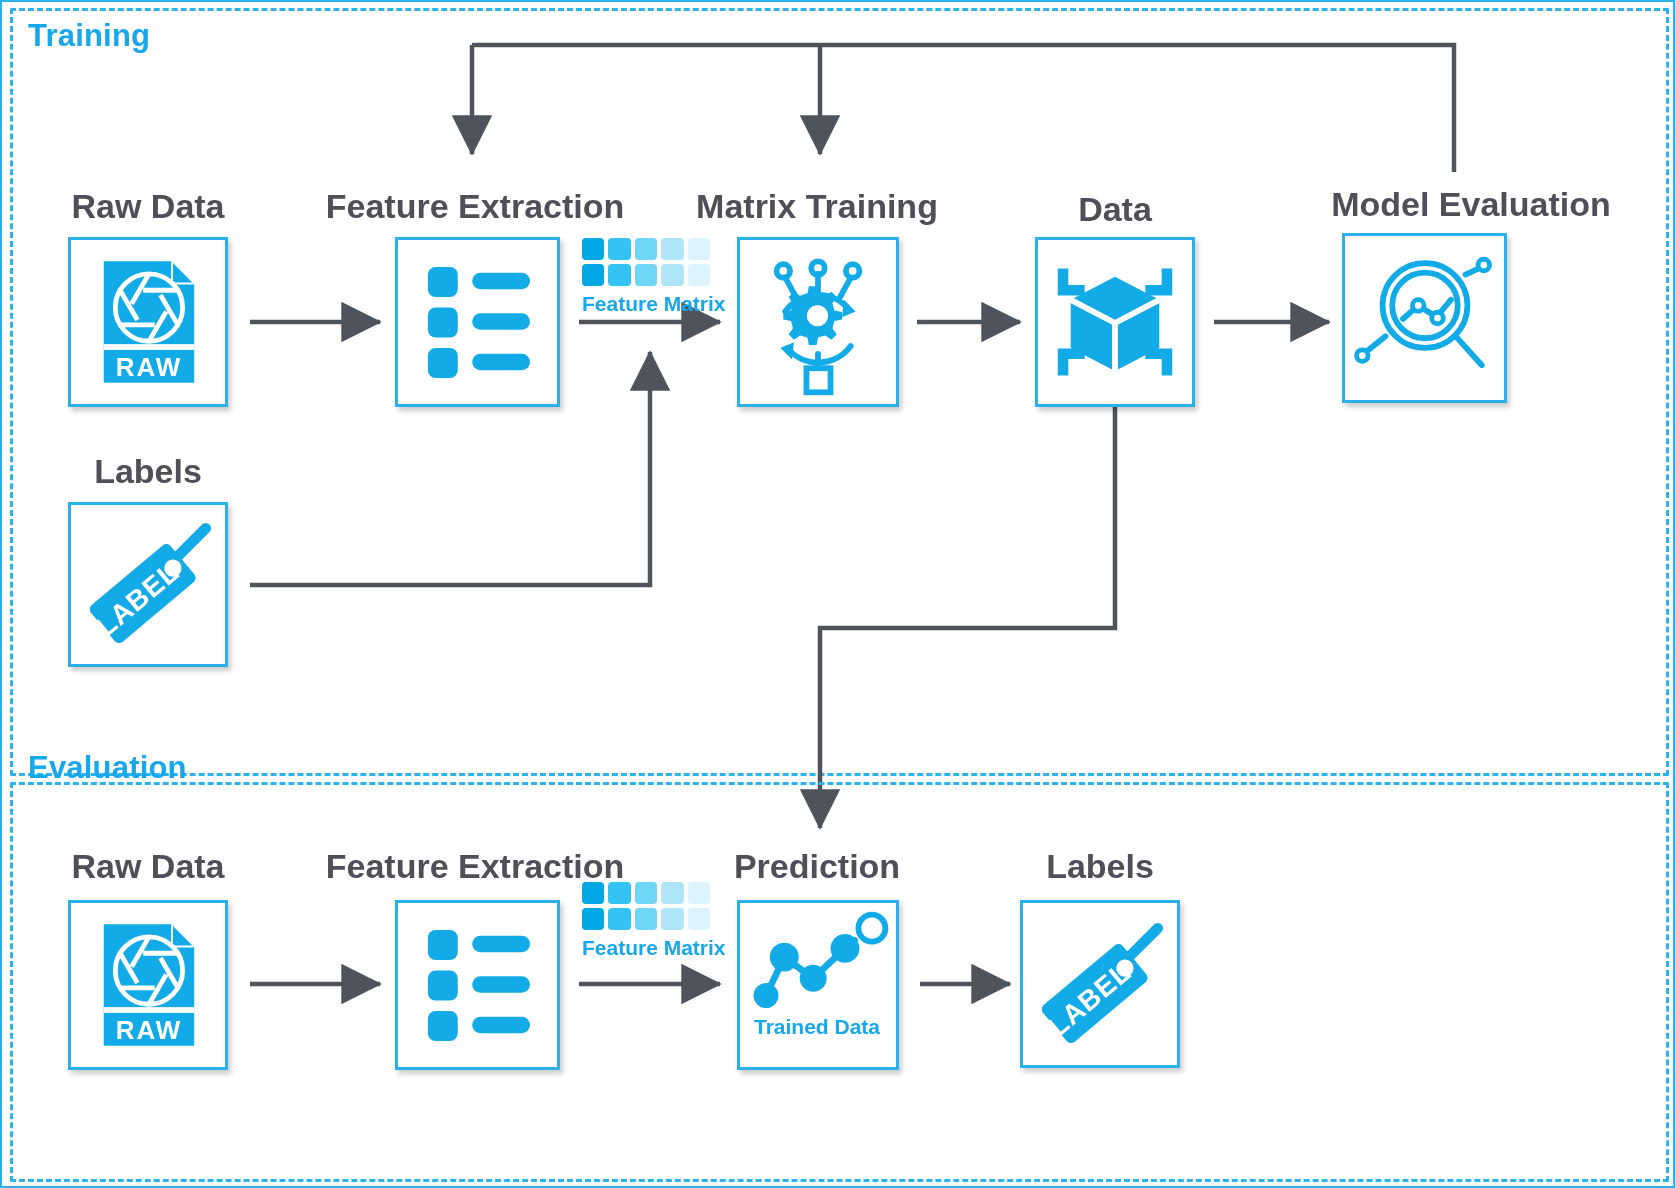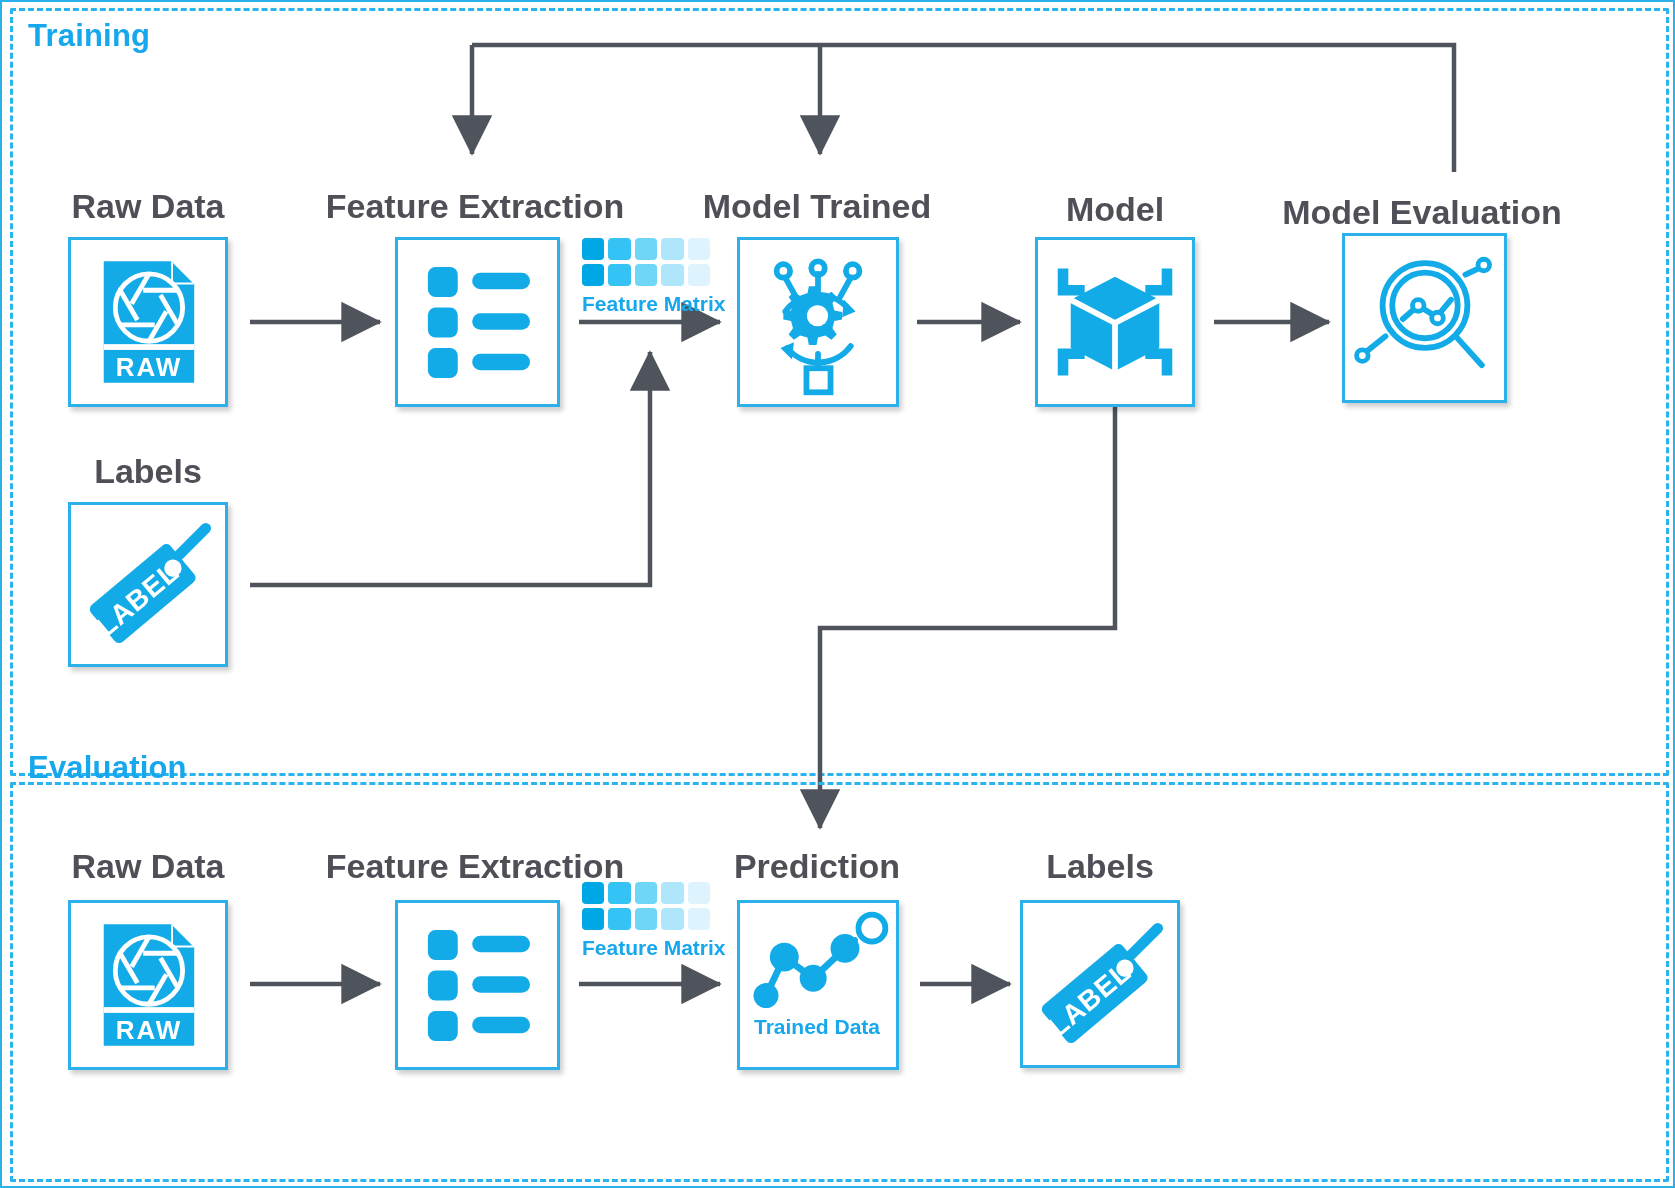--- a/index.html
+++ b/index.html
@@ -154,21 +154,21 @@
       <div class="fm-cell" style="background:#DDF3FD"></div>
       <div class="fm-cell" style="background:#00A7E5"></div>
       <div class="fm-cell" style="background:#34C3F4"></div>
       <div class="fm-cell" style="background:#6FD6F8"></div>
       <div class="fm-cell" style="background:#B0E6FB"></div>
       <div class="fm-cell" style="background:#DDF3FD"></div>
     </div>
     <div class="fm-label">Feature Matrix</div>
   </div>
 
-  <div class="node-title" style="left:815px;top:185px;">Model Trained</div>
+  <div class="node-title" style="left:815px;top:185px;">Matrix Training</div>
   <div class="card" style="left:735px;top:235px;width:162px;height:170px;">
     <svg viewBox="0 0 162 170">
       <g stroke="#12ABE8" stroke-width="6" fill="none" stroke-linecap="round">
 
         <path d="M47,39 L58,59"></path>
         <path d="M81,35 L81,56"></path>
         <path d="M115,39 L104,59"></path>
 
         <circle cx="45" cy="32" r="7"></circle>
         <circle cx="81" cy="29" r="7"></circle>
@@ -184,39 +184,39 @@
       <path d="M108,62 L120,74 L106,80 Z" fill="#12ABE8"></path>
       <path d="M54,124 L42,112 L56,106 Z" fill="#12ABE8"></path>
 
       <g fill="#12ABE8">
         <path d="M81,56 l7.5,2 l6.5,-4.5 l5.5,5.5 l-4.5,6.5 l2,7.5 l8,1.5 l0,8 l-8,1.5 l-2,7.5 l4.5,6.5 l-5.5,5.5 l-6.5,-4.5 l-7.5,2 l-1.5,8 l-8,0 l-1.5,-8 l-7.5,-2 l-6.5,4.5 l-5.5,-5.5 l4.5,-6.5 l-2,-7.5 l-8,-1.5 l0,-8 l8,-1.5 l2,-7.5 l-4.5,-6.5 l5.5,-5.5 l6.5,4.5 l7.5,-2 l1.5,-8 l8,0 Z"></path>
       </g>
       <circle cx="80.5" cy="78.5" r="11" fill="#ffffff"></circle>
     </svg>
   </div>
 
-  <div class="node-title" style="left:1113px;top:188px;">Model</div>
+  <div class="node-title" style="left:1113px;top:188px;">Data</div>
   <div class="card" style="left:1033px;top:235px;width:160px;height:170px;">
     <svg viewBox="0 0 160 170">
       <g stroke="#12ABE8" stroke-width="11" fill="none" stroke-linecap="square">
         <path d="M43,52 L26,52 L26,35"></path>
         <path d="M117,52 L134,52 L134,35"></path>
         <path d="M43,118 L26,118 L26,135"></path>
         <path d="M117,118 L134,118 L134,135"></path>
       </g>
 
       <path d="M80,38 L126,62 L126,112 L80,136 L34,112 L34,62 Z" fill="#12ABE8"></path>
       <g stroke="#ffffff" stroke-width="6" fill="none" stroke-linejoin="round">
         <path d="M34,62 L80,86 L126,62"></path>
         <path d="M80,86 L80,136"></path>
       </g>
     </svg>
   </div>
 
-  <div class="node-title" style="left:1420px;top:183px;margin-top:8px;">Model Evaluation</div>
+  <div class="node-title" style="left:1469px;top:183px;">Model Evaluation</div>
   <div class="card" style="left:1340px;top:231px;width:165px;height:170px;">
     <svg viewBox="0 0 165 170">
       <g stroke="#12ABE8" stroke-width="6" fill="none" stroke-linecap="round">
         <circle cx="83" cy="72" r="44"></circle>
         <circle cx="83" cy="72" r="34"></circle>
         <path d="M115,104 L142,134"></path>
 
         <path d="M60,86 L76,72 L95,84 L110,66"></path>
 
         <path d="M22,120 L42,104"></path>

